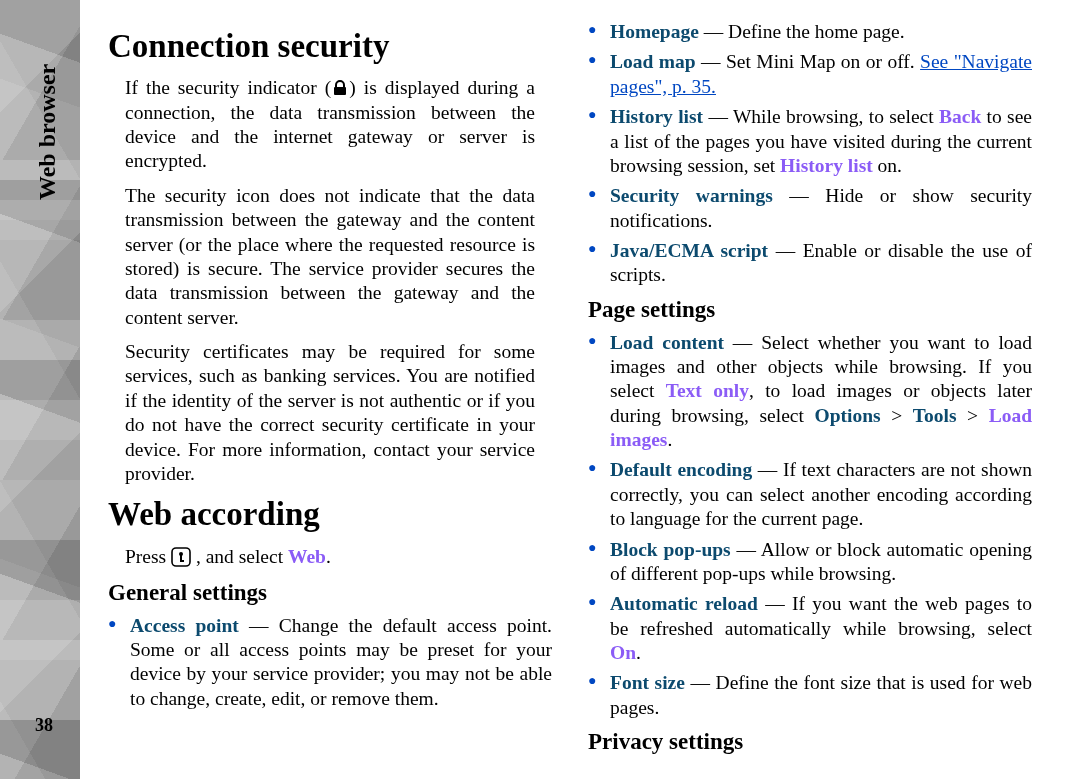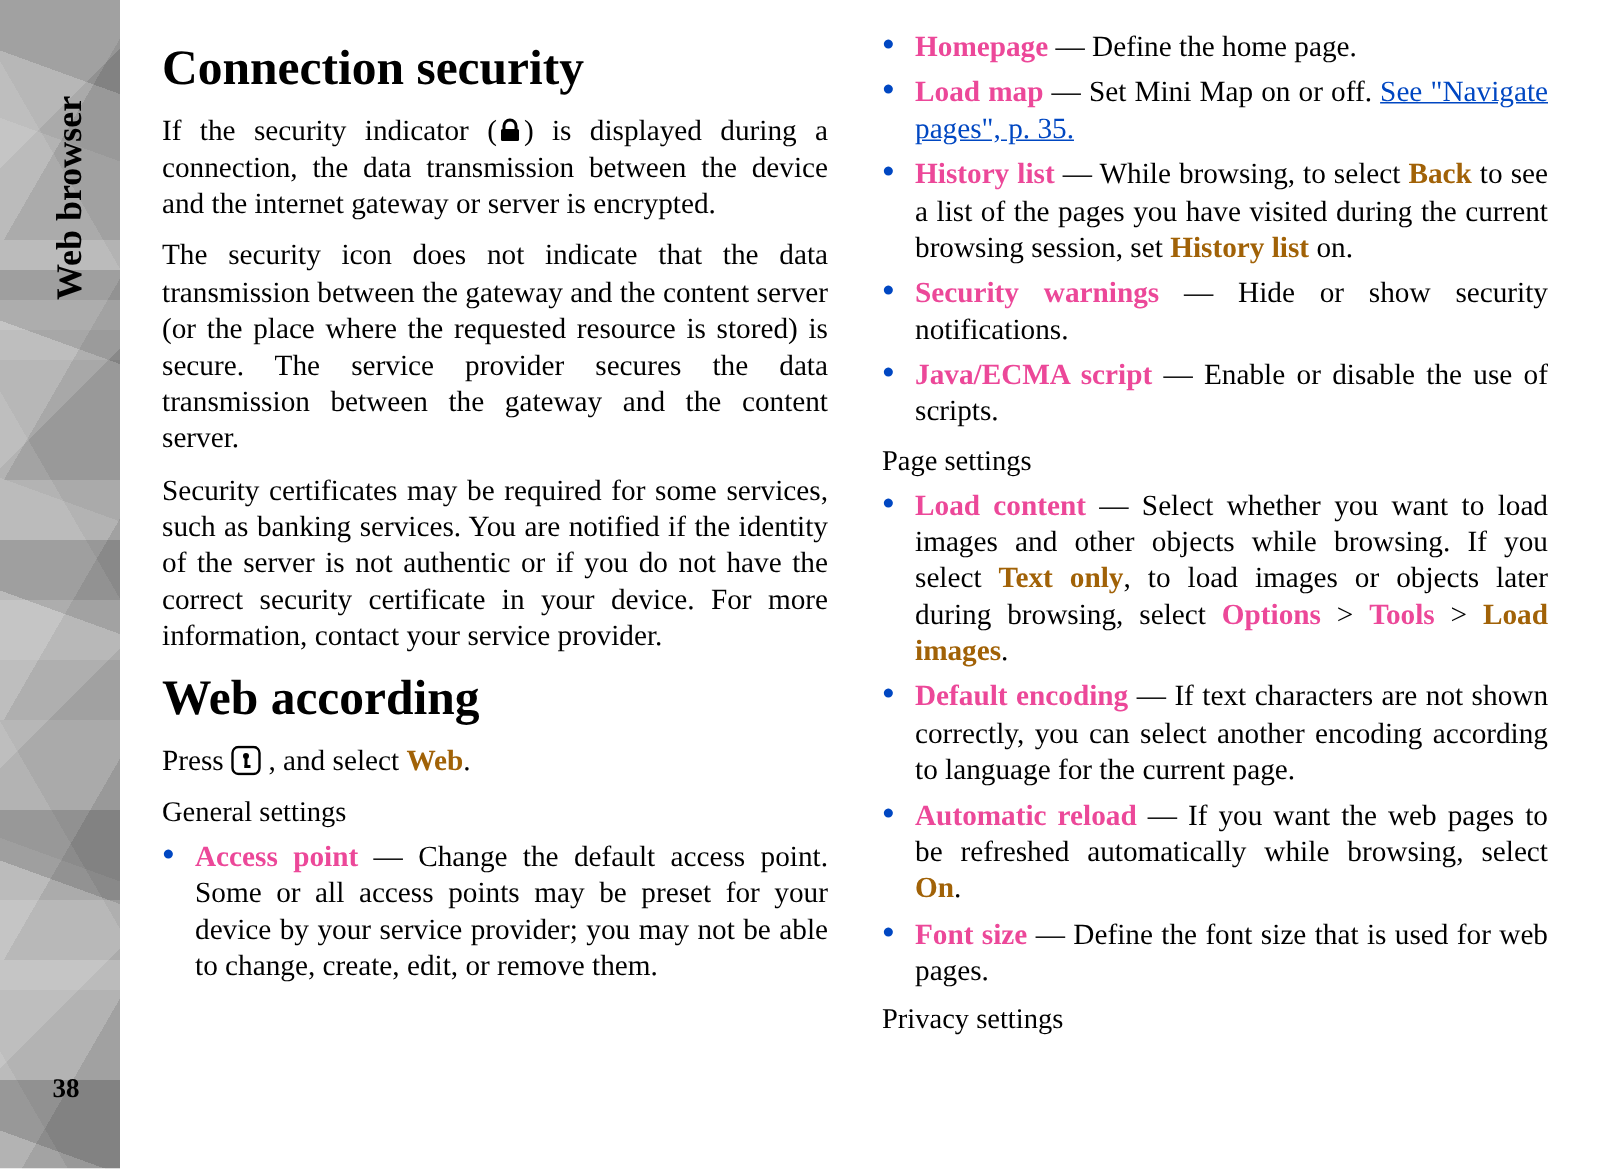--- a/index.html
+++ b/index.html
@@ -14,27 +14,27 @@
       linear-gradient(300deg, rgba(0,0,0,.1) 0 45%, transparent 45%),
       linear-gradient(20deg, rgba(255,255,255,.1) 0 60%, transparent 60%);
     background-size: 80px 200px, 80px 180px, 80px 220px, 80px 160px, 80px 240px;
     background-repeat: repeat-y;
   }
   .side-label { transform: rotate(-90deg); transform-origin: left top; position:absolute; left: 34px; top: 200px; font-weight: bold; font-size: 24px; white-space: nowrap; }
   .page-num { position:absolute; left: 35px; top: 715px; font-weight:bold; font-size:18px; }
   .content { flex: 1; display:flex; padding: 20px 30px 12px 10px; border-radius: 20px; }
   .col { width: 50%; padding: 0 18px; font-size: 19.5px; line-height: 1.25; }
   h1 { font-size: 33px; font-weight: bold; margin: 8px 0 12px; line-height: 1.1; }
-  p { margin: 0 0 10px; text-align: justify; }
-  .subhead { font-weight: normal; margin: 6px 0 6px; font-size: 19px; }
+  p { margin: 0 17px 10px; text-align: justify; }
+  .subhead { font-weight: bold; margin: 6px 0 6px; font-size: 23px; }
   ul { list-style: none; margin: 0 0 8px; padding: 0; }
   li { position: relative; padding-left: 22px; margin: 0 0 6px; text-align: justify; }
   li::before { content:"●"; color:#0047c2; position:absolute; left:0; top:1px; font-size:14px; }
-  .b { font-weight: bold; color:#ec4899; }
-  .bk { font-weight: bold; color:#a16207; }
+  .b { font-weight: bold; color:#0c4a6e; }
+  .bk { font-weight: bold; color:#8b5cf6; }
   a.link { color:#0047c2; text-decoration: underline; }
   .icon-lock { display:inline-block; width:18px; height:18px; vertical-align:-3px; }
   .icon-key { display:inline-block; width:20px; height:20px; vertical-align:-4px; }
 </style>
 </head>
 <body>
 
 <div class="page">
   <div class="left-bg">
     <div class="side-label">Web browser</div>
@@ -71,19 +71,20 @@
         <li><span class="b">Homepage</span><span> — Define the home page.</span></li>
         <li><span class="b">Load map</span><span> — Set Mini Map on or off. </span><a href="#" class="link">See "Navigate pages", p. 35.</a></li>
         <li><span class="b">History list</span><span> — While browsing, to select </span><span class="bk">Back</span><span> to see a list of the pages you have visited during the current browsing session, set </span><span class="bk">History list</span><span> on.</span></li>
         <li><span class="b">Security warnings</span><span> — Hide or show security notifications.</span></li>
         <li><span class="b">Java/ECMA script</span><span> — Enable or disable the use of scripts.</span></li>
       </ul>
       <div class="subhead">Page settings</div>
       <ul>
         <li><span class="b">Load content</span><span> — Select whether you want to load images and other objects while browsing. If you select </span><span class="bk">Text only</span><span>, to load images or objects later during browsing, select </span><span class="b">Options</span><span> &gt; </span><span class="b">Tools</span><span> &gt; </span><span class="bk">Load images</span><span>.</span></li>
         <li><span class="b">Default encoding</span><span> — If text characters are not shown correctly, you can select another encoding according to language for the current page.</span></li>
+        <li><span class="b">Block pop-ups</span><span> — Allow or block automatic opening of different pop-ups while browsing.</span></li>
         <li><span class="b">Automatic reload</span><span> — If you want the web pages to be refreshed automatically while browsing, select </span><span class="bk">On</span><span>.</span></li>
         <li><span class="b">Font size</span><span> — Define the font size that is used for web pages.</span></li>
       </ul>
       <div class="subhead">Privacy settings</div>
     </div>
   </div>
 </div>
 
 </body></html>

